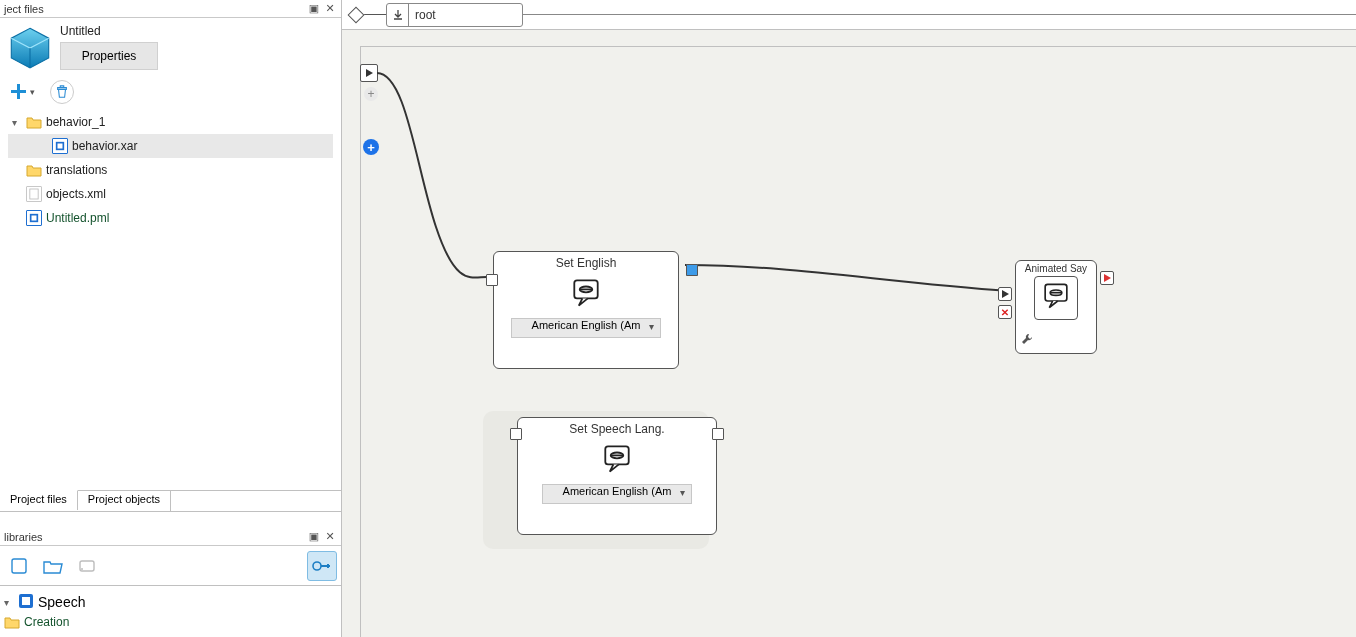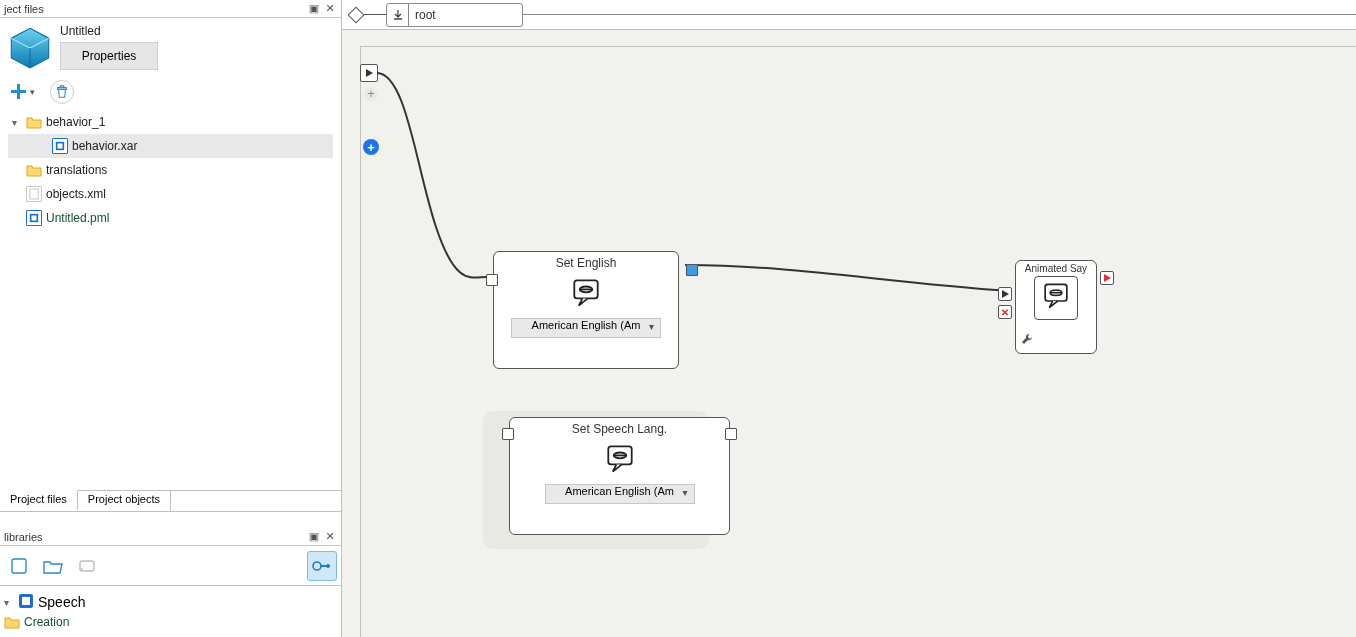--- a/index.html
+++ b/index.html
@@ -299,21 +299,21 @@
           <rect x="7" y="4" width="26" height="20" rx="3" fill="#fff" stroke="#222" stroke-width="2"></rect>
           <path d="M16 24 l-4 8 l10 -8" fill="#fff" stroke="#222" stroke-width="2"></path>
           <ellipse cx="20" cy="14" rx="7" ry="3.2" fill="none" stroke="#222" stroke-width="2"></ellipse>
           <line x1="13" y1="14" x2="27" y2="14" stroke="#222" stroke-width="2"></line>
         </svg>
       </div>
       <div class="n-drop">American English (Am</div>
     </div>
 
     <div class="shadow-wrap" style="left:122px; top:364px; width:226px; height:138px;"></div>
-    <div class="node" style="left:148px; top:370px; width:221px; height:118px;">
+    <div class="node" style="left:156px; top:370px; width:200px; height:118px;">
       <div class="port" style="left:-8px; top:10px;"></div>
       <div class="port" style="right:-8px; top:10px;"></div>
       <div class="n-title">Set Speech Lang.</div>
       <div class="n-icon">
         <svg class="speech-svg" viewBox="0 0 40 36">
           <rect x="7" y="4" width="26" height="20" rx="3" fill="#fff" stroke="#222" stroke-width="2"></rect>
           <path d="M16 24 l-4 8 l10 -8" fill="#fff" stroke="#222" stroke-width="2"></path>
           <ellipse cx="20" cy="14" rx="7" ry="3.2" fill="none" stroke="#222" stroke-width="2"></ellipse>
           <line x1="13" y1="14" x2="27" y2="14" stroke="#222" stroke-width="2"></line>
         </svg>

